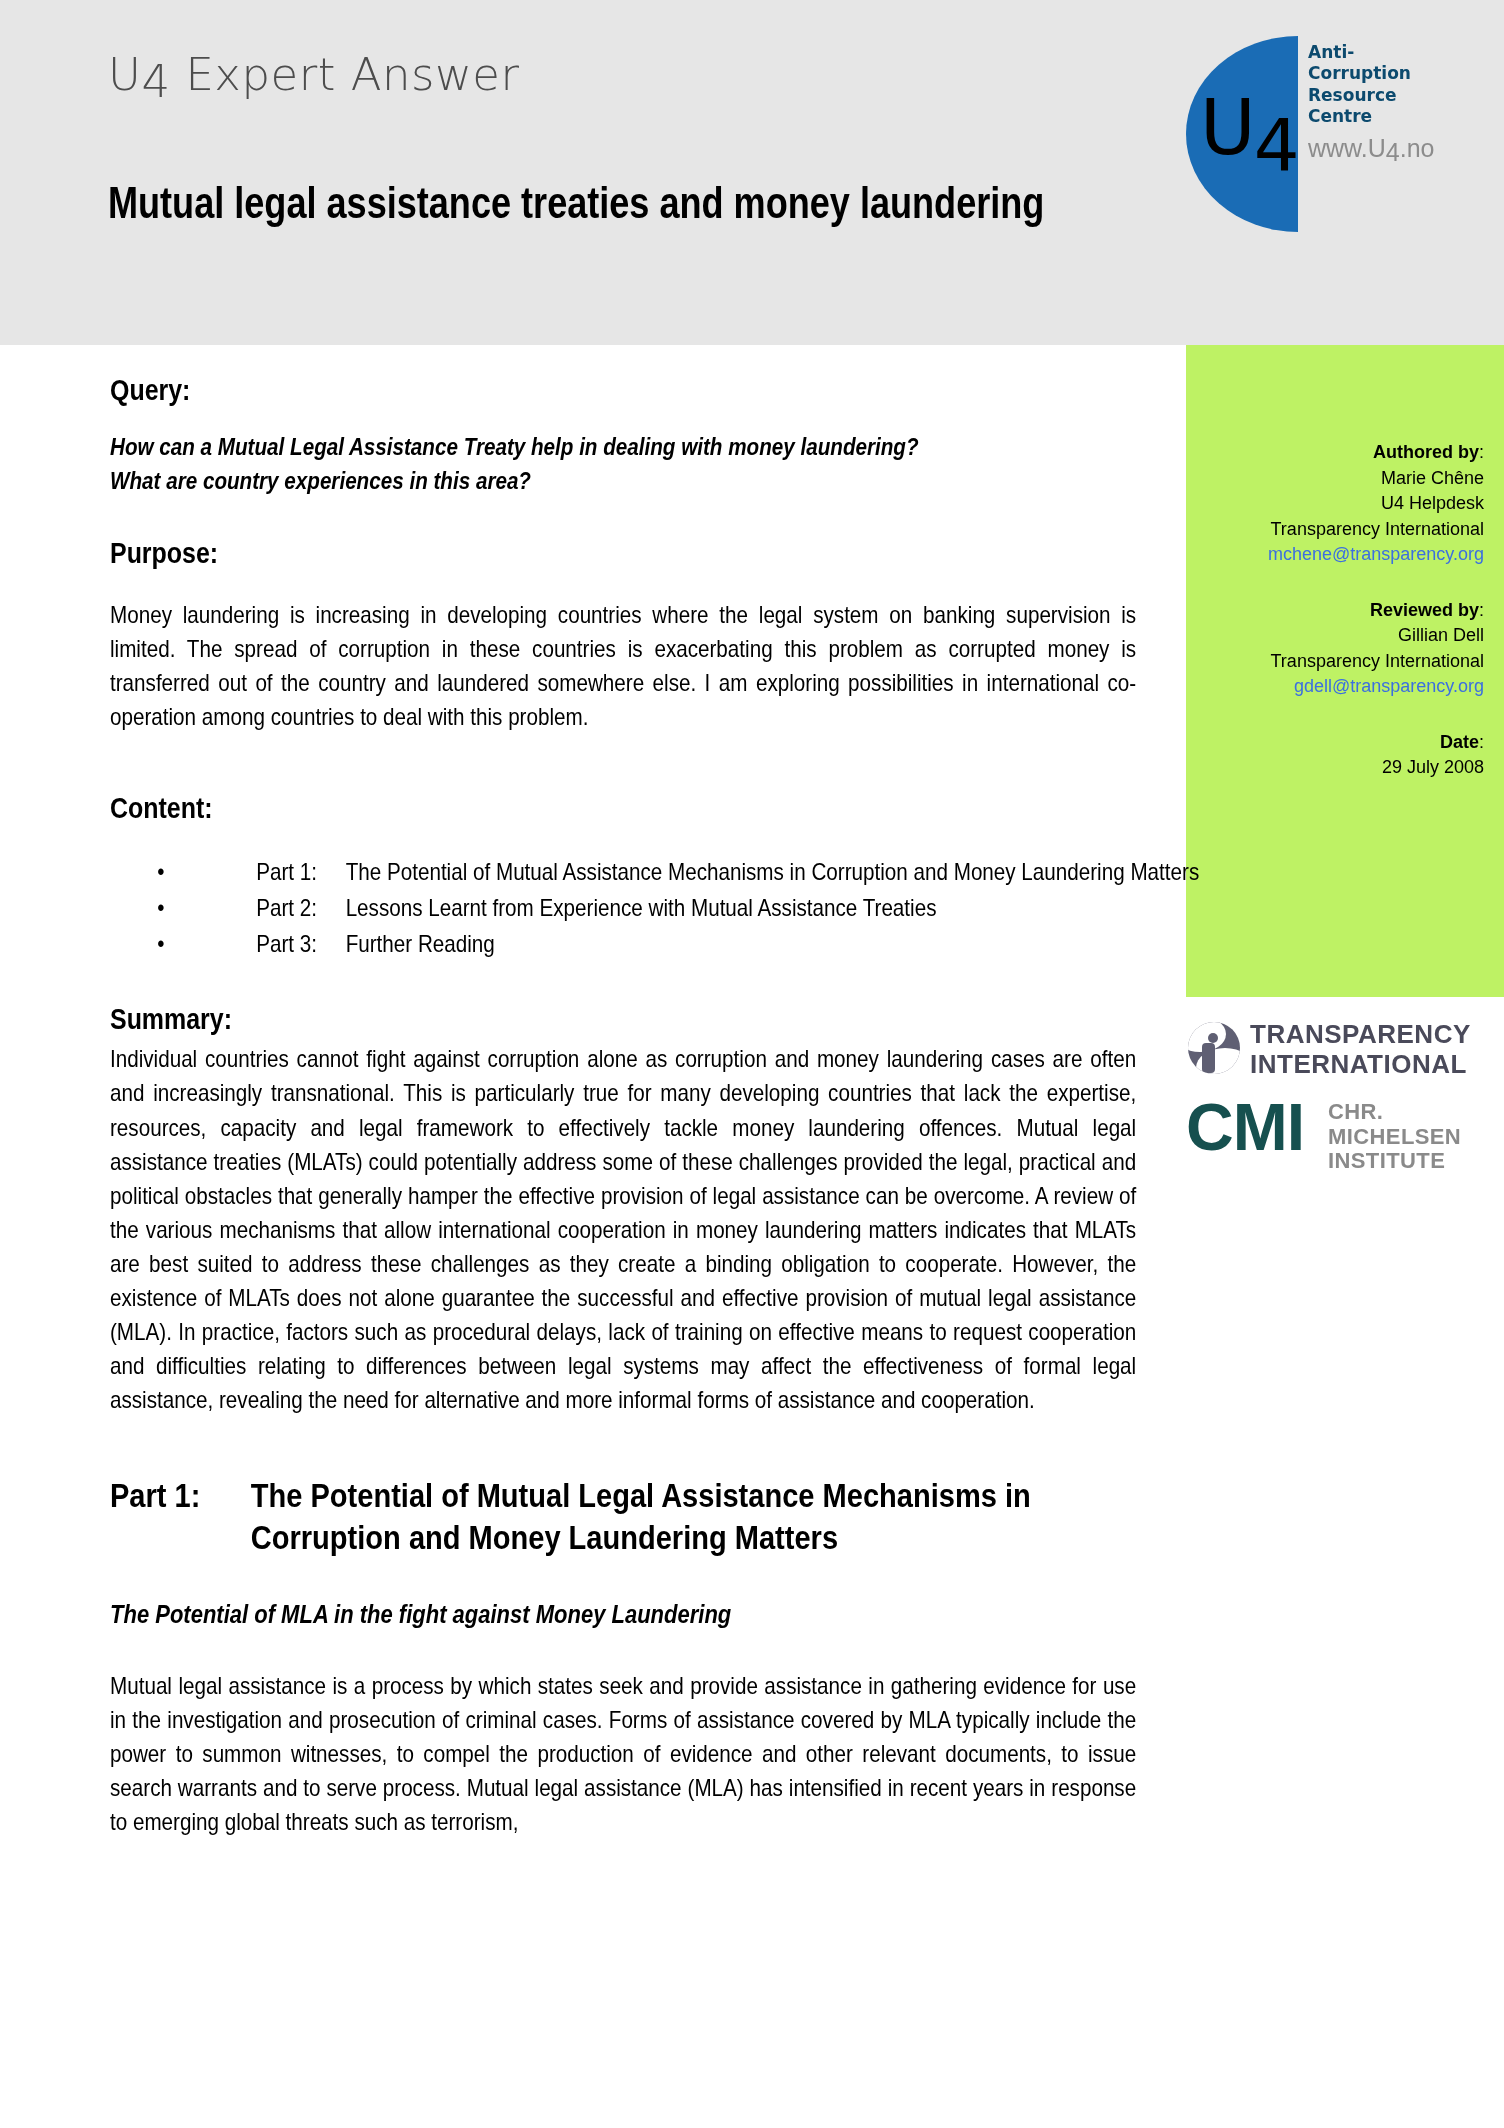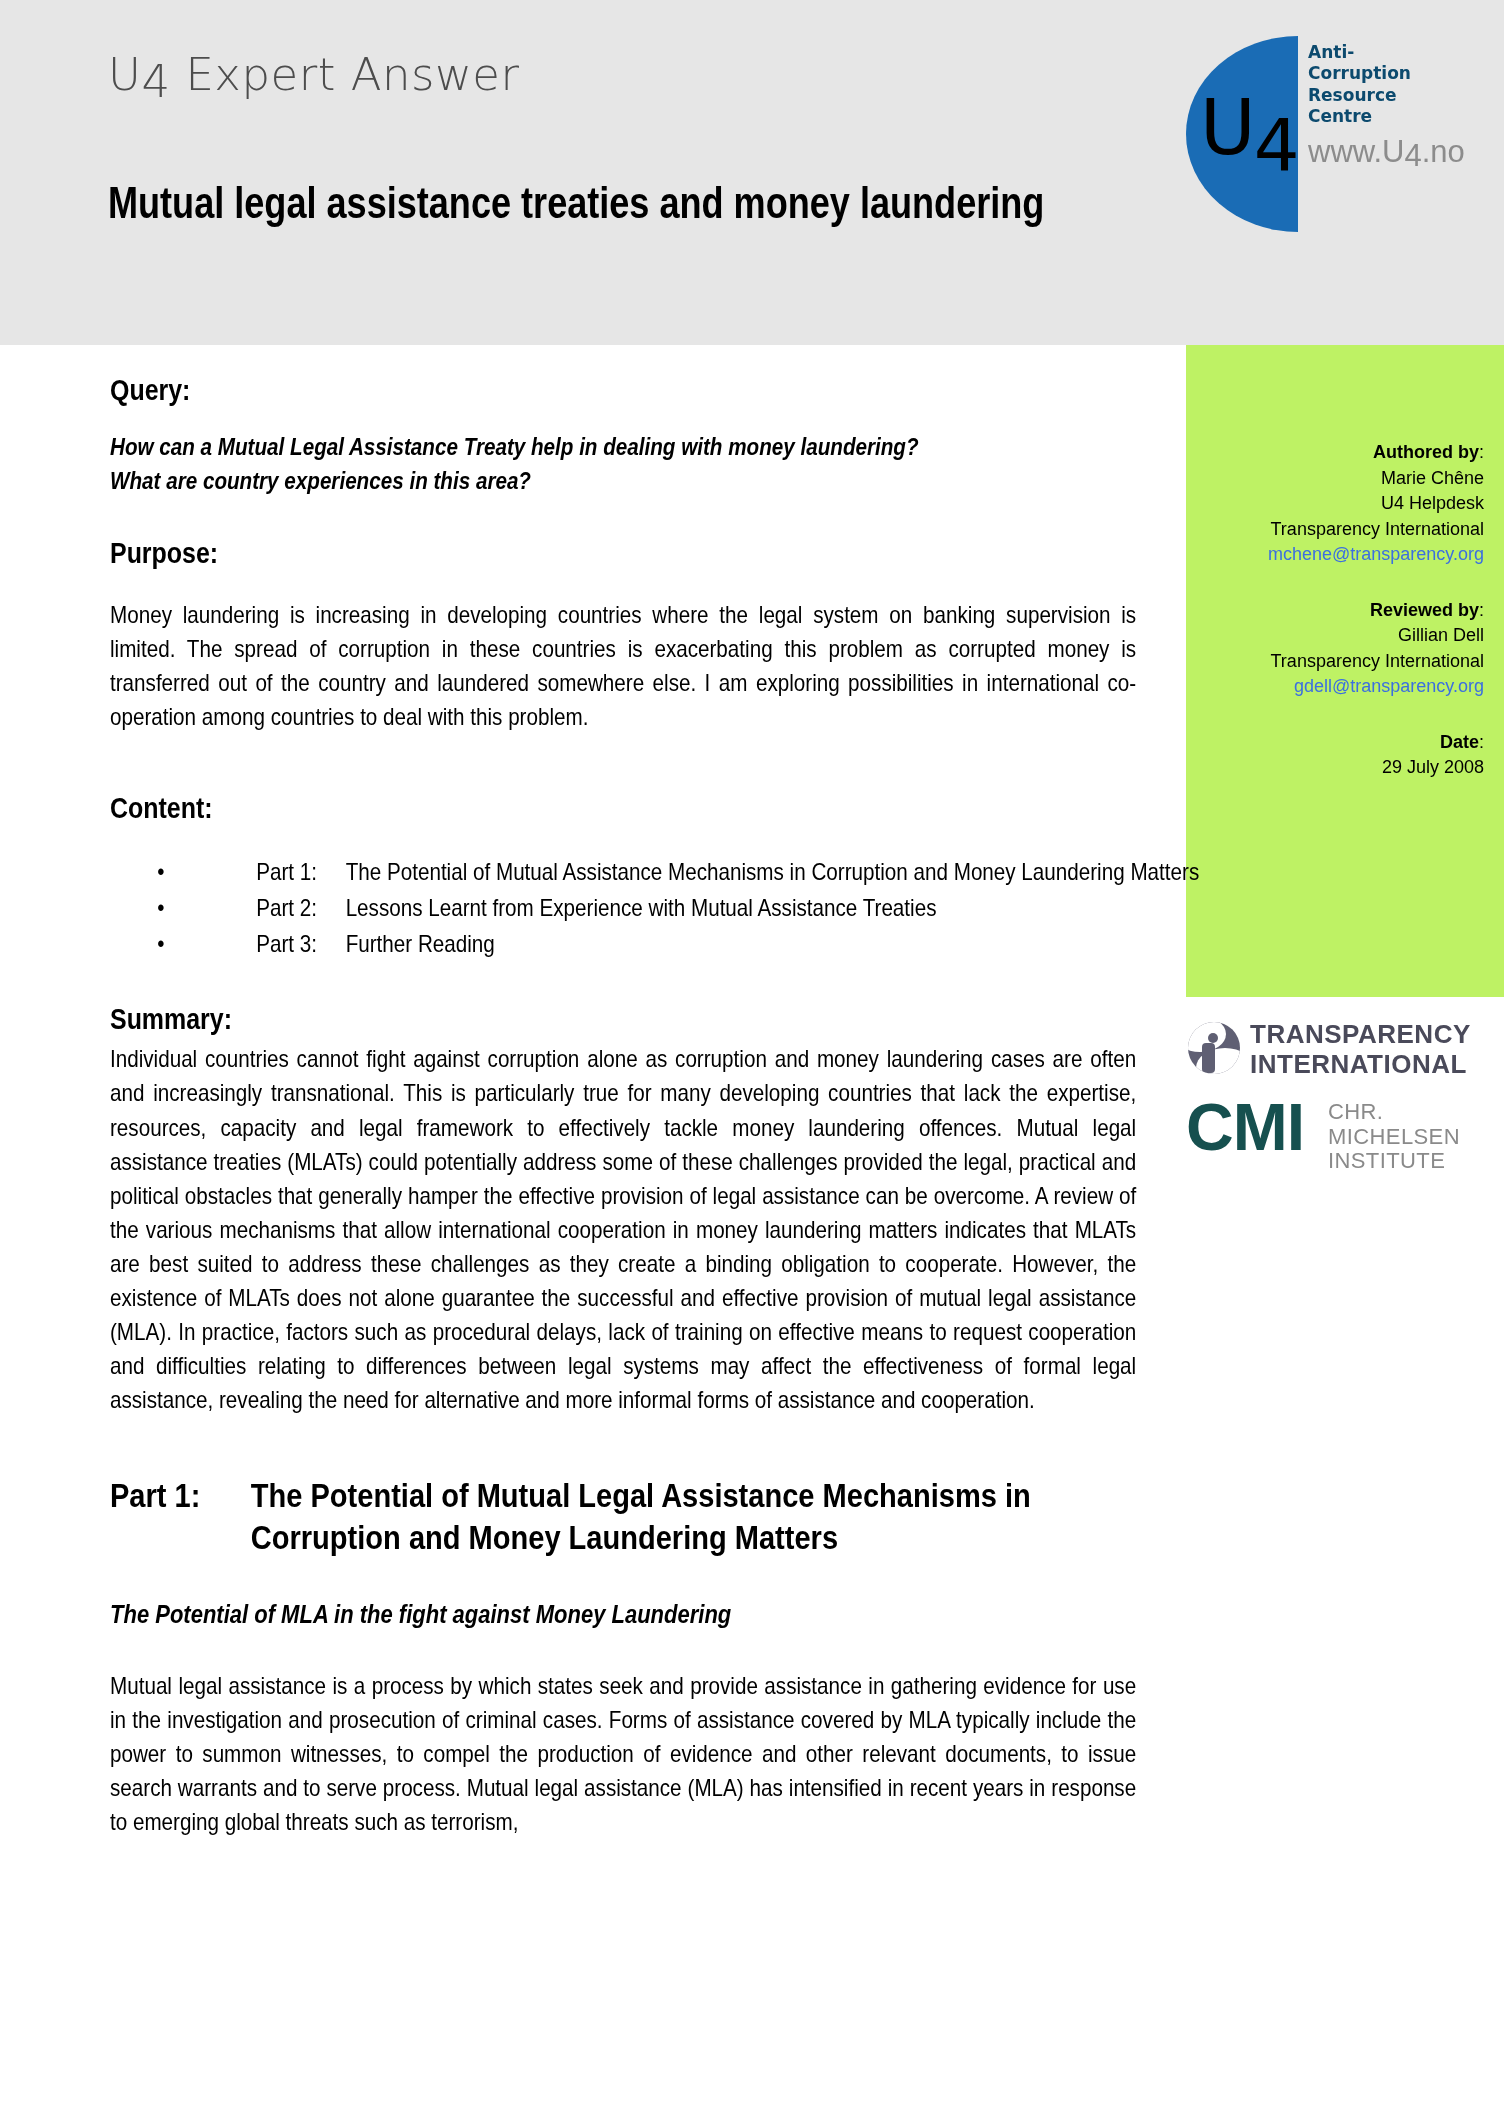--- a/index.html
+++ b/index.html
@@ -101,21 +101,21 @@
   .u4-lines .ln {
     font-size: 17px;
     line-height: 1.26;
     color: #0c4a6e;
     font-family: "DejaVu Sans", sans-serif;
     font-weight: 700;
     white-space: nowrap;
   }
   .u4-lines .www {
     margin-top: 6px;
-    font-size: 31px;
+    font-size: 25px;
     color: #8c8c8c;
     font-weight: 300;
     white-space: nowrap;
   }
   .u4-lines .www .n4 {
     position: relative;
     top: 4px;
     display: inline-block;
   }
 
@@ -213,21 +213,21 @@
     font-weight: bold;
     color: #16504f;
     letter-spacing: -1px;
     line-height: 1;
     font-family: "Liberation Sans", sans-serif;
   }
   .cmi-text {
     position: absolute;
     left: 142px; top: 2px;
     font-size: 22px;
-    font-weight: normal;
+    font-weight: bold;
     line-height: 1.12;
     color: #8a8a8a;
     letter-spacing: 0.4px;
     font-family: "Liberation Sans", sans-serif;
   }
 
   
   .main {
     position: absolute;
     left: 110px;

